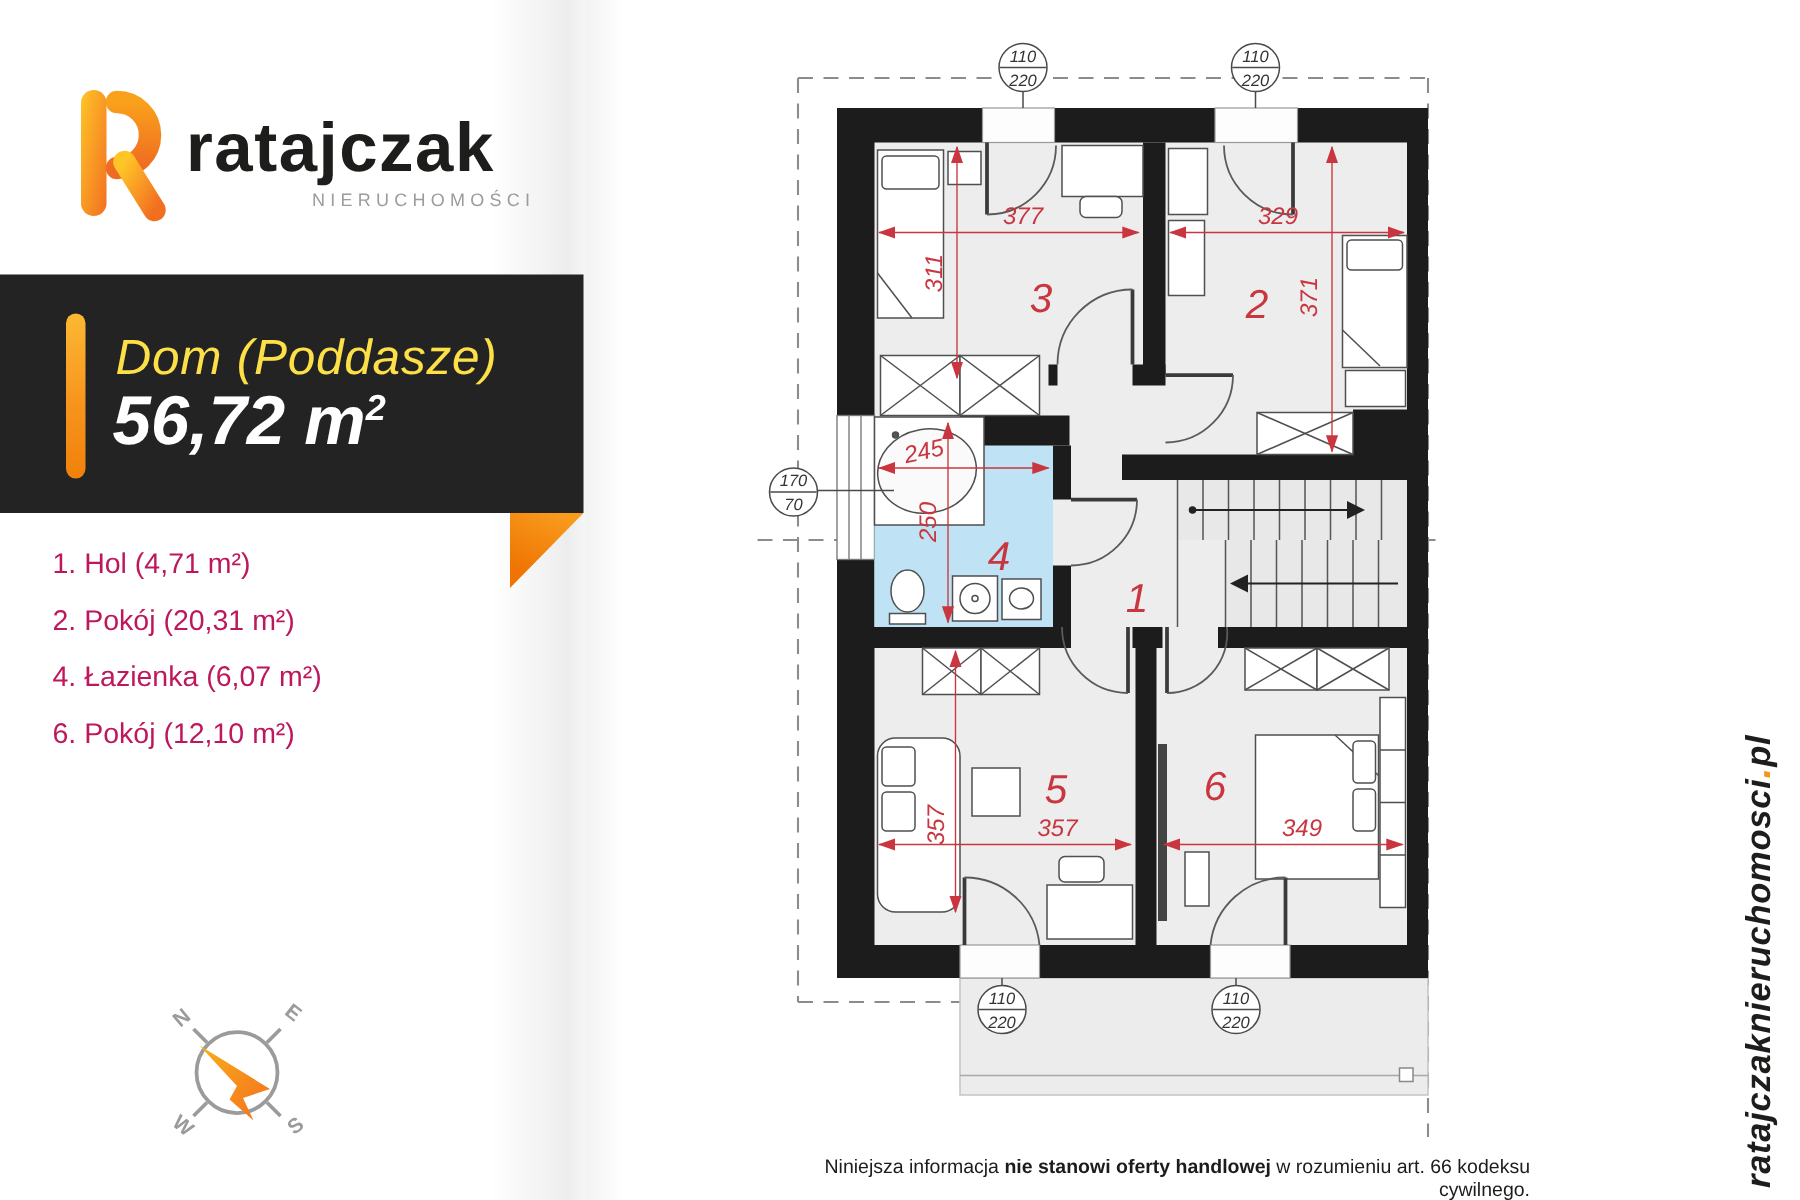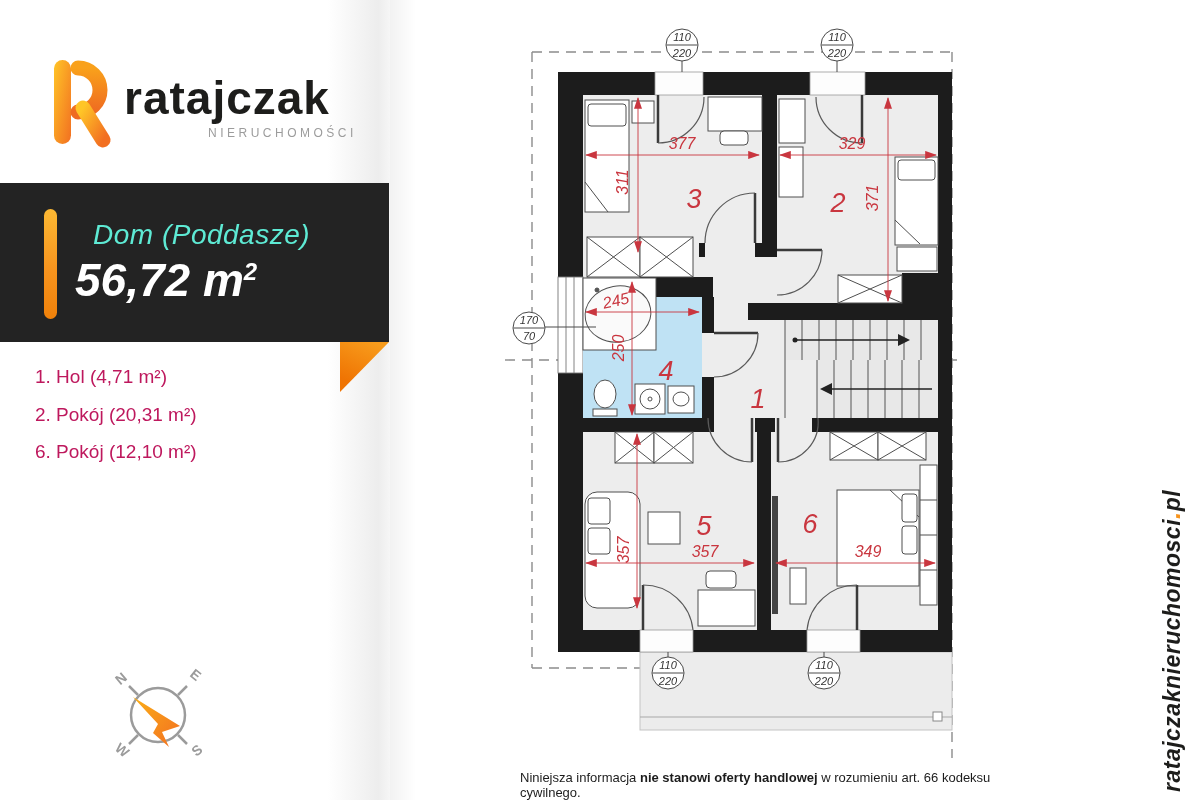--- a/index.html
+++ b/index.html
@@ -10,37 +10,37 @@
   .left-panel{position:absolute;left:0;top:0;width:390px;height:800px;
     background:linear-gradient(90deg,#ffffff 0%,#ffffff 84%,#ededed 97%,#f6f6f6 100%);}
   .fold-shadow{position:absolute;left:390px;top:0;width:26px;height:800px;
     background:linear-gradient(90deg,rgba(0,0,0,.05),rgba(0,0,0,0));}
 
   .logo{position:absolute;left:52px;top:52px;width:320px;height:100px;}
 
   .area-card{position:absolute;left:0;top:183px;width:389px;height:159px;background:#232323;}
   .accent-bar{position:absolute;left:44px;top:26px;width:13px;height:110px;border-radius:7px;
     background:linear-gradient(180deg,#fcb833 0%,#f7941e 55%,#f0810a 100%);}
-  .card-title{position:absolute;left:77px;top:36px;color:#5eead4;
-    font-style:italic;font-size:28px;font-weight:500;letter-spacing:.5px;margin-left:16px;}
+  .card-title{position:absolute;left:77px;top:36px;color:#fde047;
+    font-style:italic;font-size:33px;font-weight:500;letter-spacing:.5px;}
   .card-area{position:absolute;left:75px;top:70px;color:#ffffff;
     font-style:italic;font-size:46px;font-weight:700;}
   .card-area sup{font-size:24px;}
   .card-fold{position:absolute;left:340px;top:342px;width:49px;height:50px;
     background:linear-gradient(205deg,#f89c1c 10%,#ef7403 80%);
     clip-path:polygon(0 0,100% 0,0 100%);}
 
   .room-list{position:absolute;left:35px;top:358px;color:#be185d;font-size:19px;}
   .room-list .item{height:37.5px;line-height:37.5px;}
 
   .compass{position:absolute;left:108px;top:658px;}
 
   .plan-svg{position:absolute;left:500px;top:20px;}
 
-  .disclaimer{position:absolute;left:520px;top:770px;width:500px;text-align:left;
+  .disclaimer{position:absolute;left:520px;top:770px;width:500px;text-align:right;
     font-size:13px;color:#1c1c1c;}
 
   .site-url{position:absolute;left:1156px;top:792px;width:390px;
     transform:rotate(-90deg);transform-origin:0 0;
     font-style:italic;font-weight:700;font-size:23px;color:#1d1d1b;letter-spacing:.5px;}
   .site-url .dot{color:#f7941e;font-size:26px;}
 
   text{font-family:"Liberation Sans","DejaVu Sans",sans-serif;}
   .dim-num{fill:#c9363f;font-style:italic;font-size:16px;}
   .room-num{fill:#c9363f;font-style:italic;font-size:27px;font-weight:500;}
@@ -78,20 +78,21 @@
 <div class="area-card">
   <div class="accent-bar"></div>
   <div class="card-title">Dom (Poddasze)</div>
   <div class="card-area"><span>56,72 m</span><sup>2</sup></div>
 </div>
 <div class="card-fold"></div>
 
 <div class="room-list">
   <div class="item">1. Hol (4,71 m²)</div>
   <div class="item">2. Pokój (20,31 m²)</div>
+  <div class="item">4. Łazienka (6,07 m²)</div>
   <div class="item">6. Pokój (12,10 m²)</div>
 </div>
 
 <svg class="compass" width="110" height="115" viewBox="0 0 110 115">
   <defs>
     <linearGradient id="og3" x1="0" y1="0" x2="1" y2="1">
       <stop offset="0" stop-color="#fbae17"></stop>
         <stop offset="1" stop-color="#f26f21"></stop>
     </linearGradient>
   </defs>

